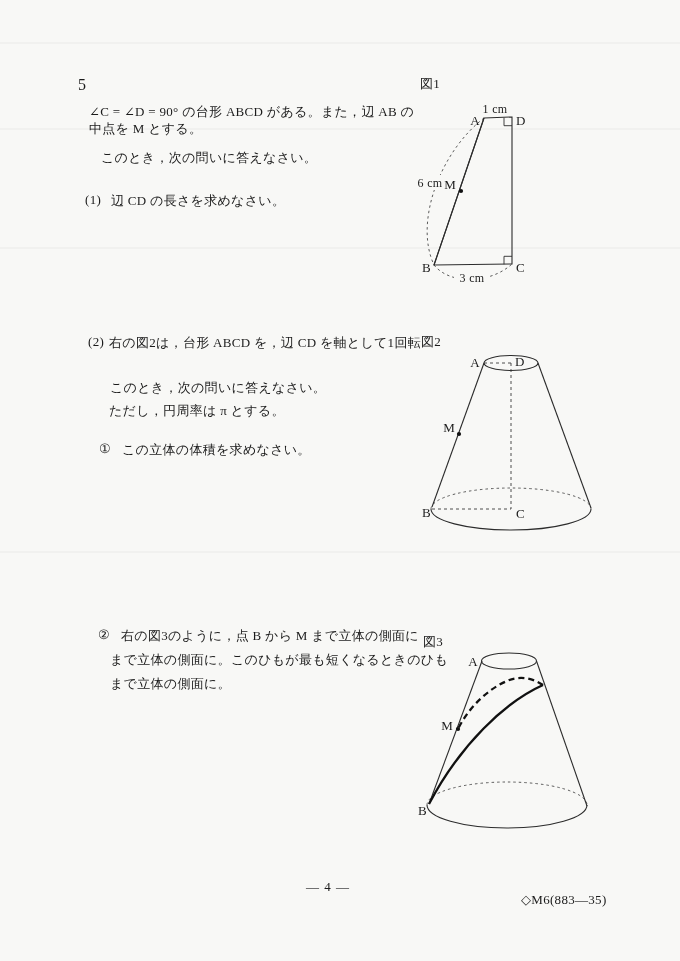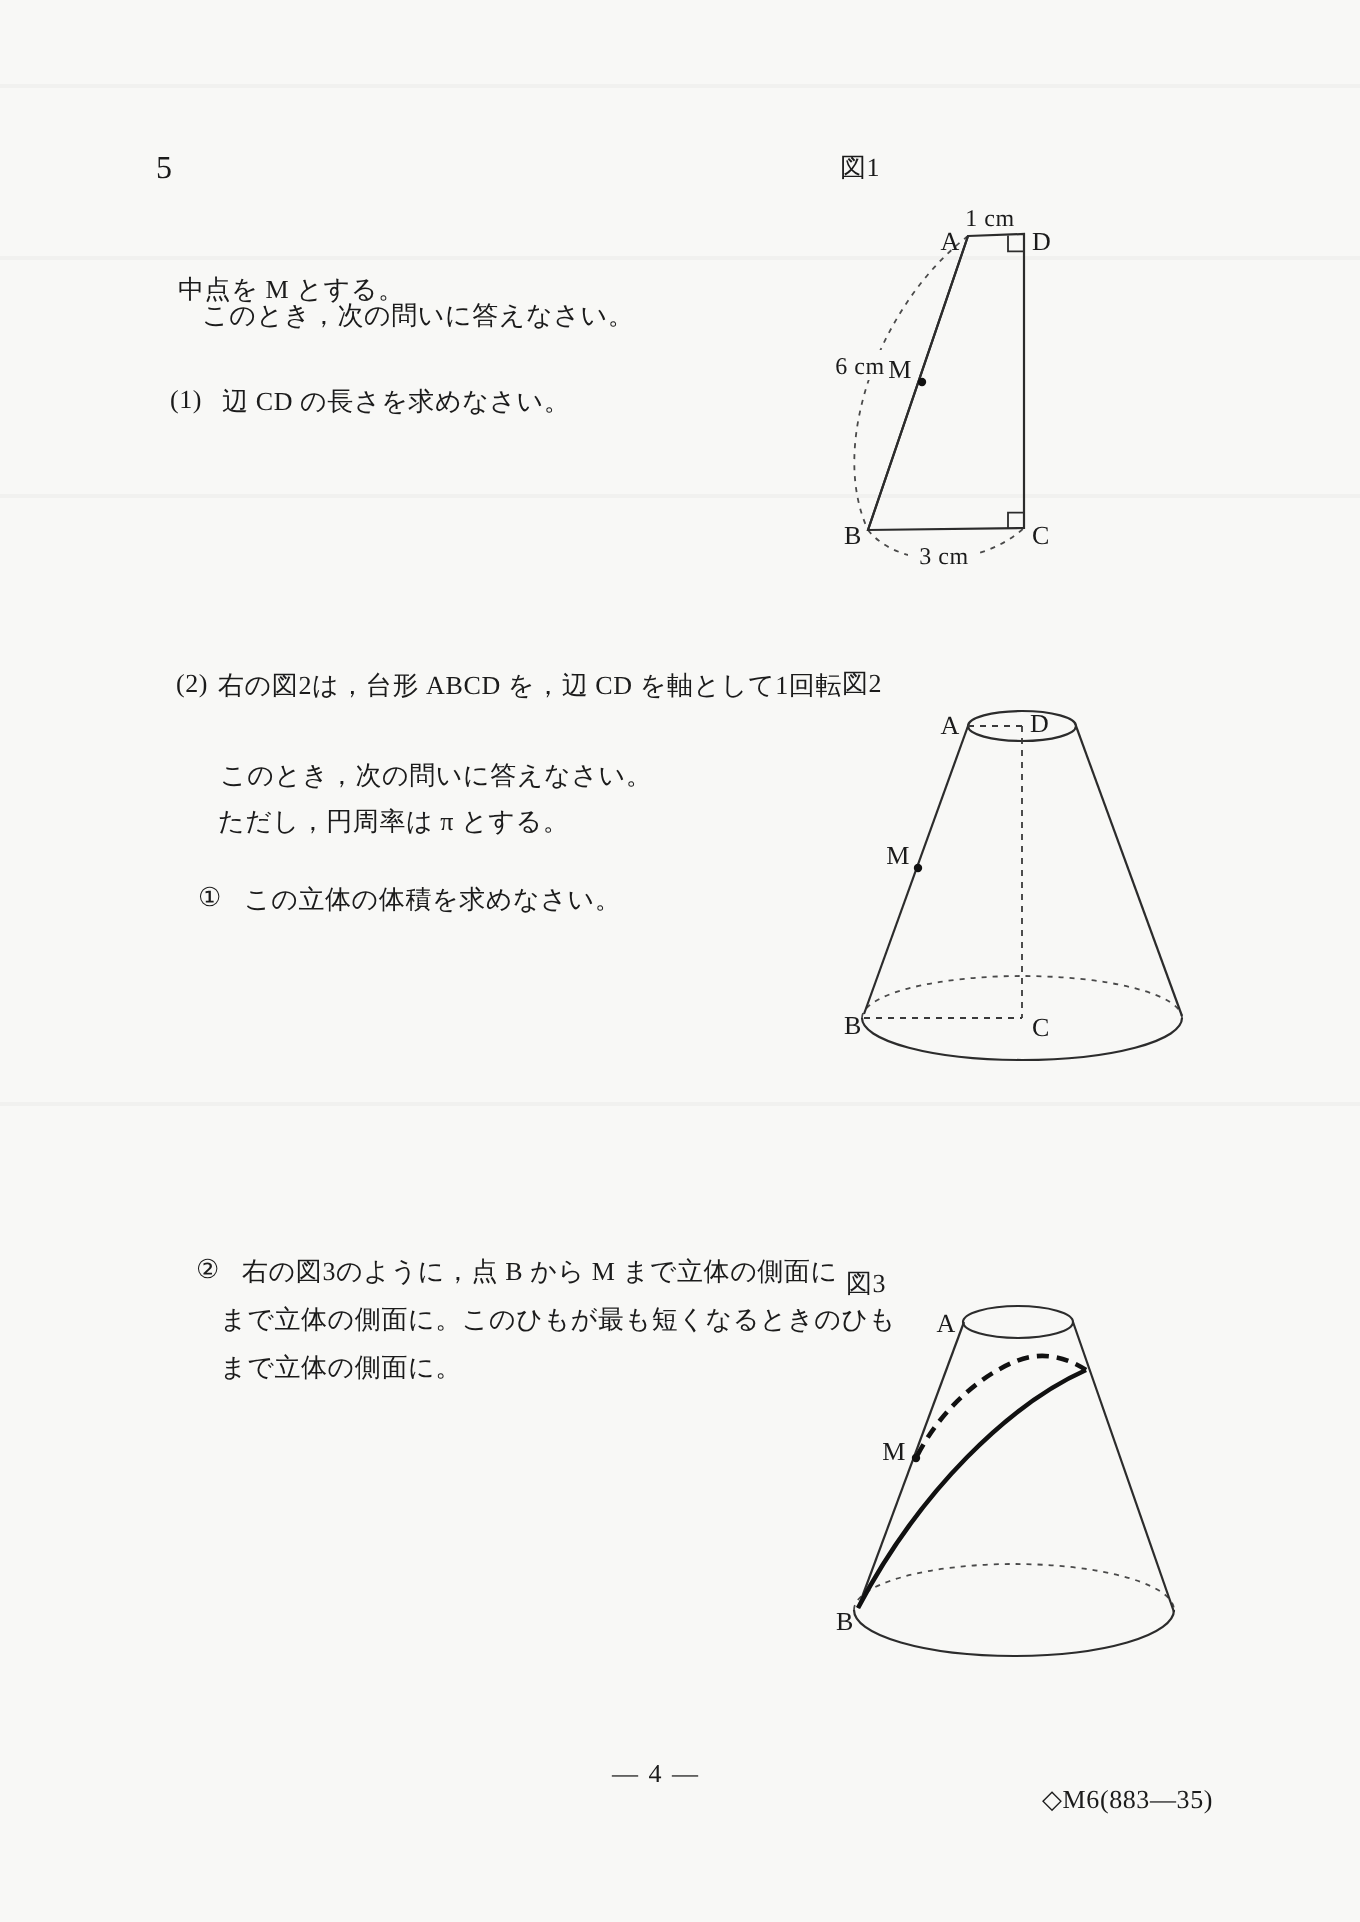--- a/index.html
+++ b/index.html
@@ -30,21 +30,22 @@
 <body>
 
 <div class="page">
 
   <div class="scanband" style="top:42px"></div>
   <div class="scanband" style="top:128px"></div>
   <div class="scanband" style="top:247px"></div>
   <div class="scanband" style="top:551px"></div>
 
   <div class="probnum" style="left:78px;top:76px">5</div>
-  <div class="line" style="left:89px;top:136px">中点を M とする。</div>
+  <div class="line" style="left:89px;top:103px">∠C = ∠D = 90° の台形 ABCD がある。また，辺 AB の</div>
+  <div class="line" style="left:89px;top:120px">中点を M とする。</div>
   <div class="line" style="left:101px;top:149px">このとき，次の問いに答えなさい。</div>
 
   <div class="line qlabel" style="left:85px;top:192px">(1)</div>
   <div class="line" style="left:111px;top:192px">辺 CD の長さを求めなさい。</div>
 
   <svg style="left:400px;top:72px" width="175" height="228" viewBox="0 0 175 228">
     <text x="20" y="16">図1</text>
 
     <path class="fig-arc-dash" d="M 84 46 C 40 80, 14 150, 34 193"></path>
     <path class="fig-arc-dash" d="M 34 193 C 50 213, 90 212, 112 192"></path>

